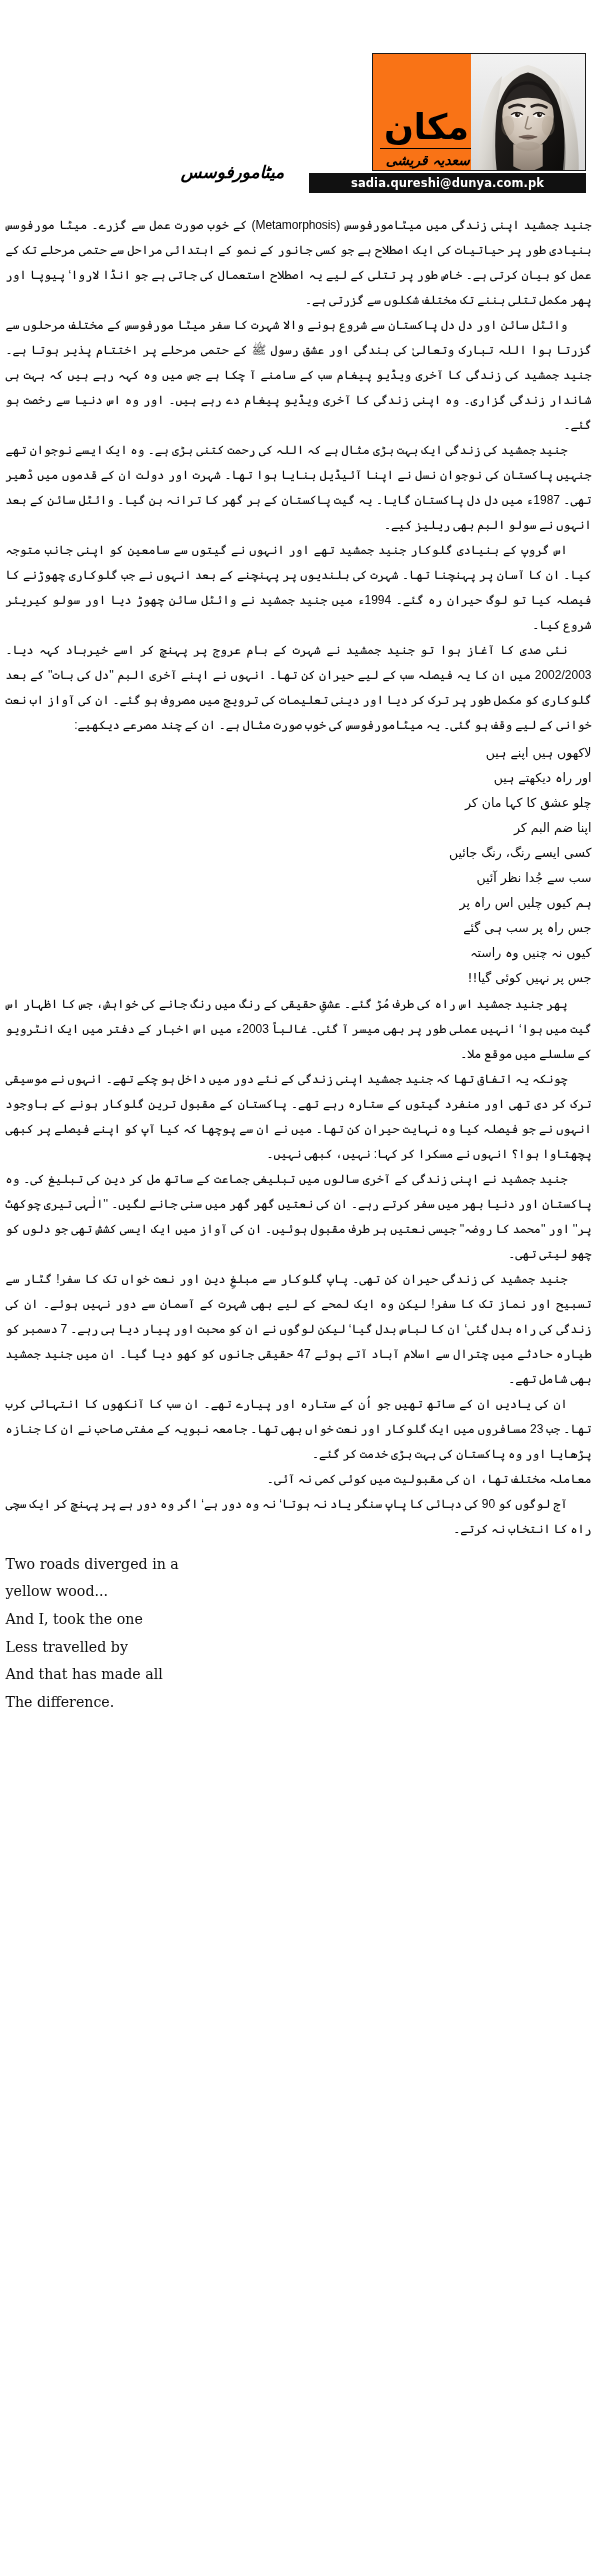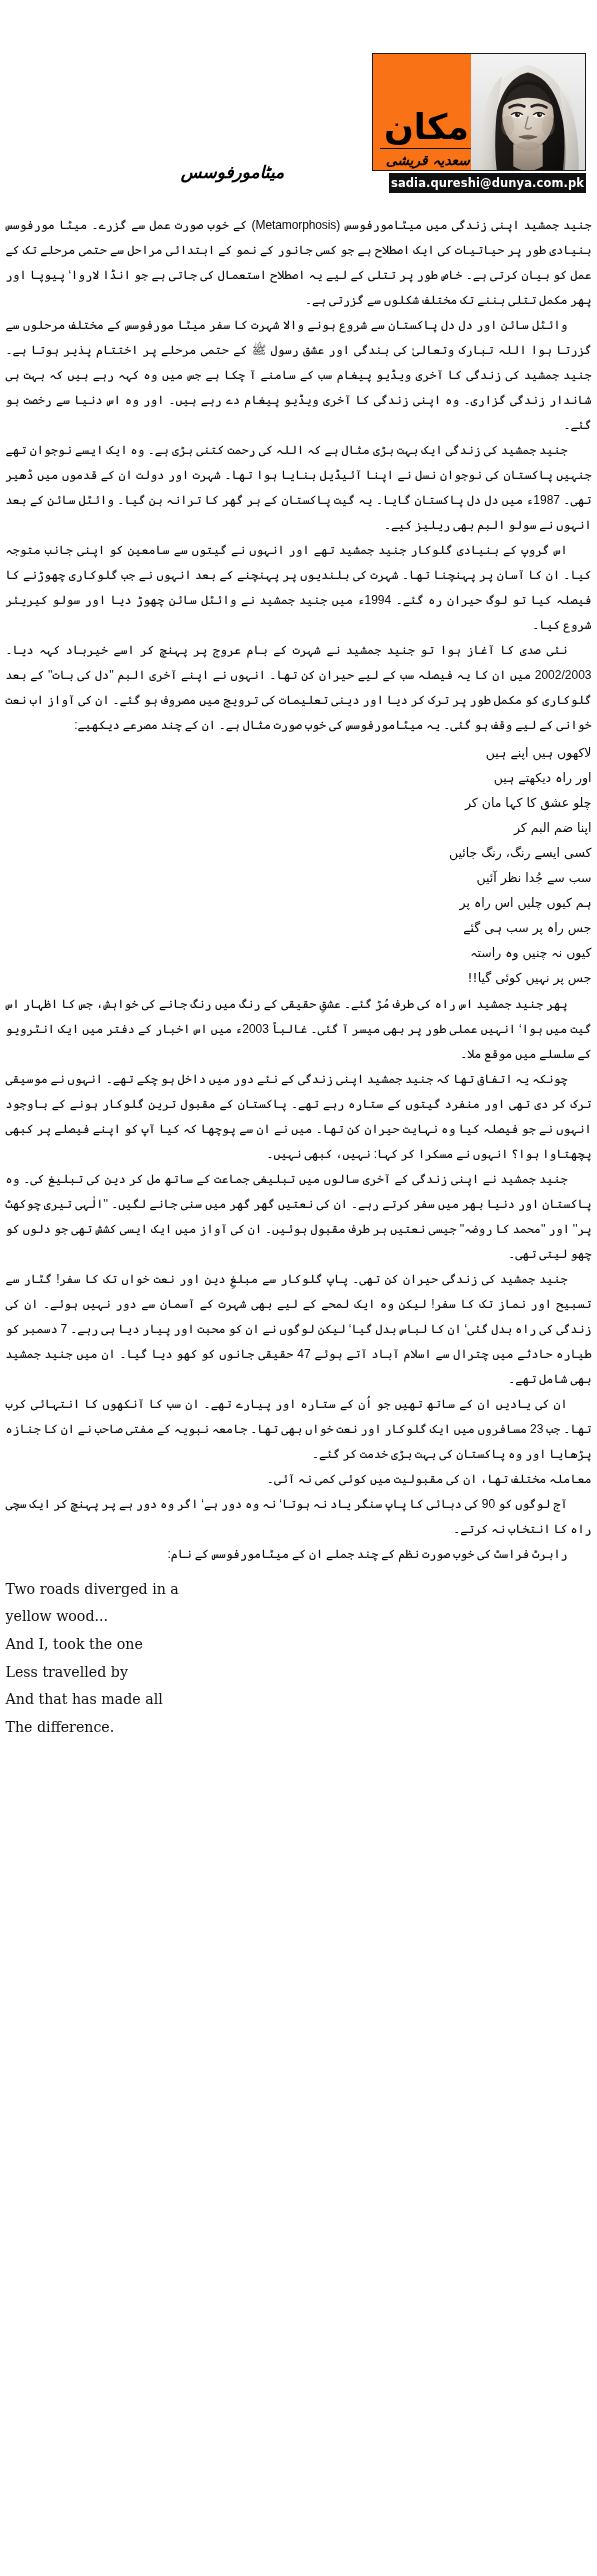--- a/index.html
+++ b/index.html
@@ -95,21 +95,21 @@
     right: 0;
     top: 0;
     width: 114px;
     height: 116px;
     overflow: hidden;
     background: #e8e8e8;
   }
   .photo-svg { display: block; width: 114px; height: 116px; }
 
   .email-bar {
-    width: 197px;
+    width: 277px;
     height: 20px;
     background: #111111;
     display: flex;
     align-items: center;
     justify-content: center;
     margin-top: 1.8px;
     box-sizing: border-box;
   }
   .email-bar span {
     color: #ffffff;
@@ -298,21 +298,20 @@
       <div class="verse-line">جس پر نہیں کوئی گیا!!</div>
     </div>
 
     <p class="para">پھر جنید جمشید اس راہ کی طرف مُڑ گئے۔ عشقِ حقیقی کے رنگ میں رنگ جانے کی خواہش، جس کا اظہار اس گیت میں ہوا‘ انہیں عملی طور پر بھی میسر آ گئی۔ غالباً 2003ء میں اس اخبار کے دفتر میں ایک انٹرویو کے سلسلے میں موقع ملا۔</p>
     <p class="para">چونکہ یہ اتفاق تھا کہ جنید جمشید اپنی زندگی کے نئے دور میں داخل ہو چکے تھے۔ انہوں نے موسیقی ترک کر دی تھی اور منفرد گیتوں کے ستارہ رہے تھے۔ پاکستان کے مقبول ترین گلوکار ہونے کے باوجود انہوں نے جو فیصلہ کیا وہ نہایت حیران کن تھا۔ میں نے ان سے پوچھا کہ کیا آپ کو اپنے فیصلے پر کبھی پچھتاوا ہوا؟ انہوں نے مسکرا کر کہا: نہیں، کبھی نہیں۔</p>
     <p class="para">جنید جمشید نے اپنی زندگی کے آخری سالوں میں تبلیغی جماعت کے ساتھ مل کر دین کی تبلیغ کی۔ وہ پاکستان اور دنیا بھر میں سفر کرتے رہے۔ ان کی نعتیں گھر گھر میں سنی جانے لگیں۔ ''الٰہی تیری چوکھٹ پر'' اور ''محمد کا روضہ'' جیسی نعتیں ہر طرف مقبول ہوئیں۔ ان کی آواز میں ایک ایسی کشش تھی جو دلوں کو چھو لیتی تھی۔</p>
     <p class="para">جنید جمشید کی زندگی حیران کن تھی۔ پاپ گلوکار سے مبلغِ دین اور نعت خواں تک کا سفر! گٹار سے تسبیح اور نماز تک کا سفر! لیکن وہ ایک لمحے کے لیے بھی شہرت کے آسمان سے دور نہیں ہوئے۔ ان کی زندگی کی راہ بدل گئی‘ ان کا لباس بدل گیا‘ لیکن لوگوں نے ان کو محبت اور پیار دیا ہی رہے۔ 7 دسمبر کو طیارہ حادثے میں چترال سے اسلام آباد آتے ہوئے 47 حقیقی جانوں کو کھو دیا گیا۔ ان میں جنید جمشید بھی شامل تھے۔</p>
     <p class="para">ان کی یادیں ان کے ساتھ تھیں جو اُن کے ستارہ اور پیارے تھے۔ ان سب کا آنکھوں کا انتہائی کرب تھا۔ جب 23 مسافروں میں ایک گلوکار اور نعت خواں بھی تھا۔ جامعہ نبویہ کے مفتی صاحب نے ان کا جنازہ پڑھایا اور وہ پاکستان کی بہت بڑی خدمت کر گئے۔</p>
     <p class="para no-indent">معاملہ مختلف تھا، ان کی مقبولیت میں کوئی کمی نہ آئی۔</p>
     <p class="para">آج لوگوں کو 90 کی دہائی کا پاپ سنگر یاد نہ ہوتا‘ نہ وہ دور ہے‘ اگر وہ دور ہے پر پہنچ کر ایک سچی راہ کا انتخاب نہ کرتے۔</p>
-    <p class="para">رابرٹ فراسٹ کی خوب صورت نظم کے چند جملے ان کے میٹامورفوسس کے نام:</p>
 
     <div class="english-poem">
       <div class="en-line">Two roads diverged in a</div>
       <div class="en-line">yellow wood...</div>
       <div class="en-line">And I, took the one</div>
       <div class="en-line">Less travelled by</div>
       <div class="en-line">And that has made all</div>
       <div class="en-line">The difference.</div>
     </div>
 

